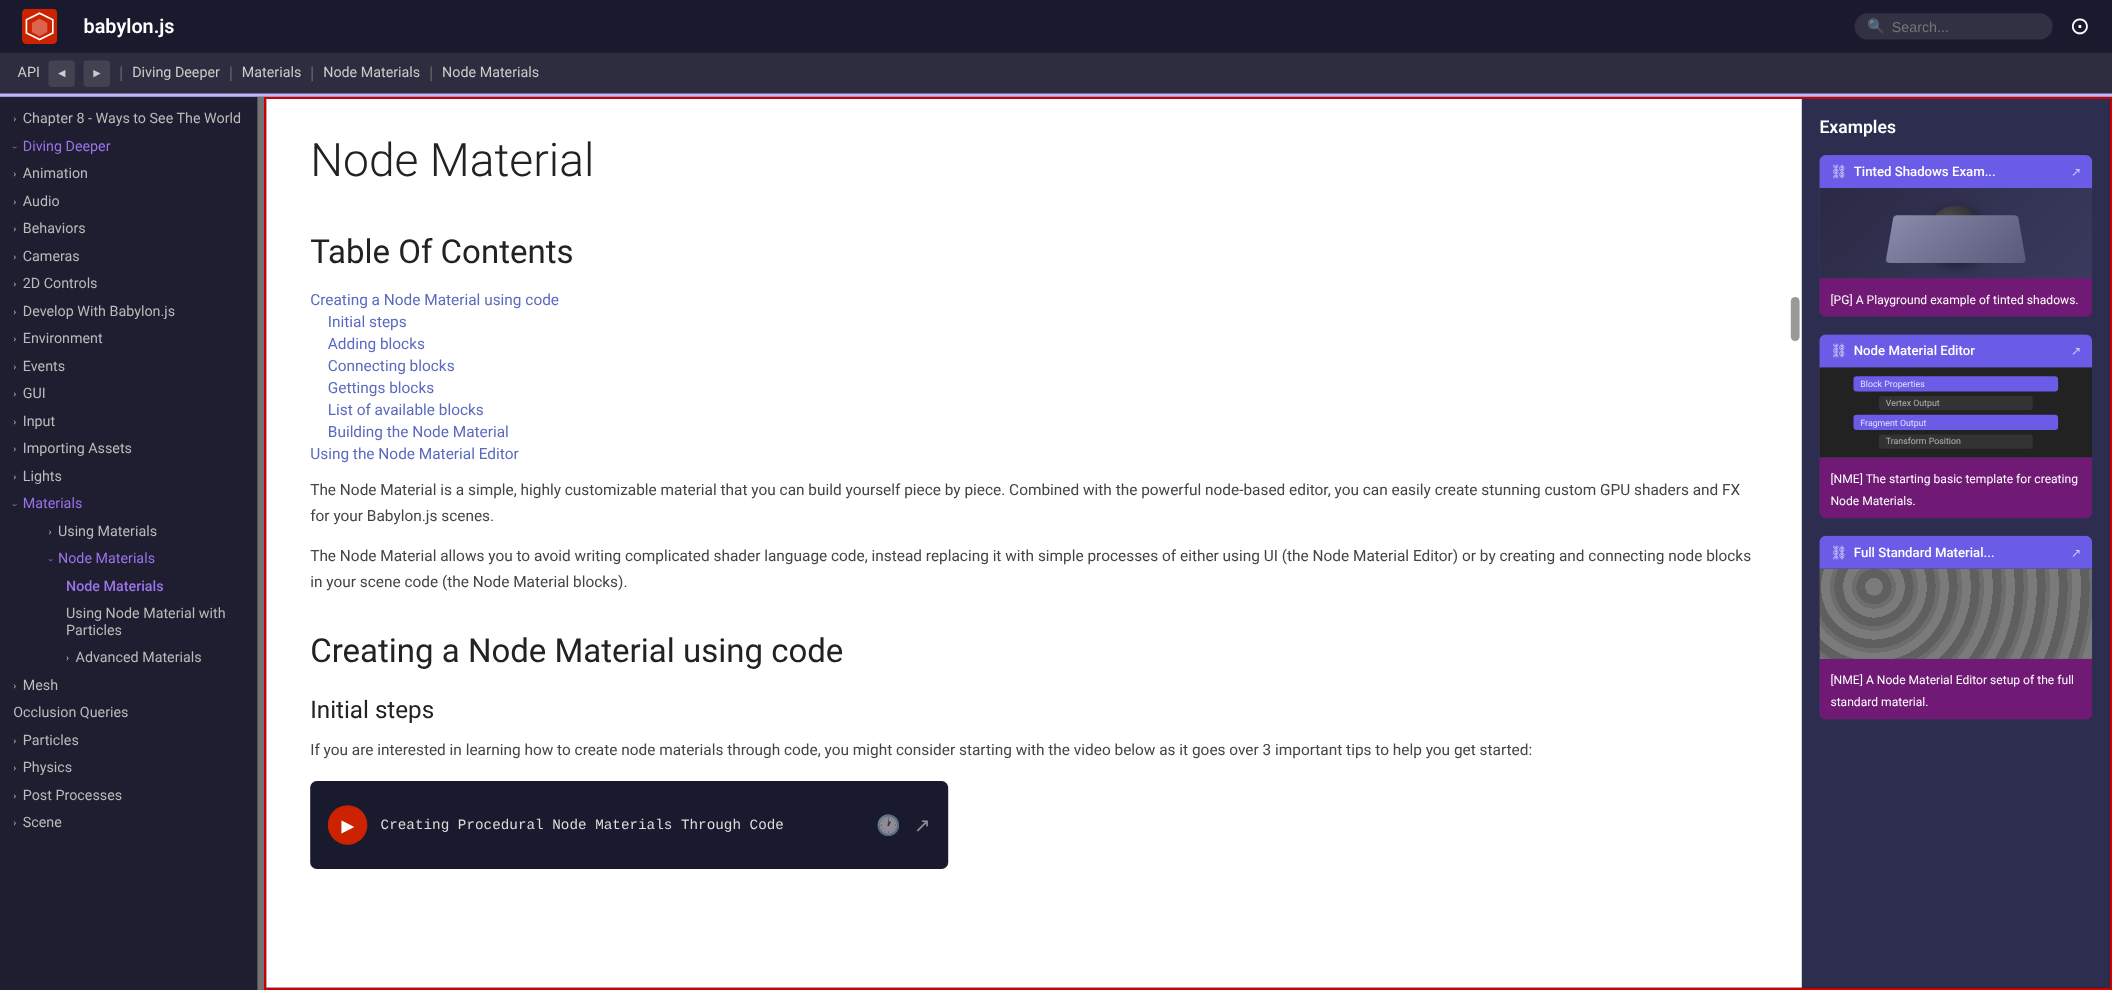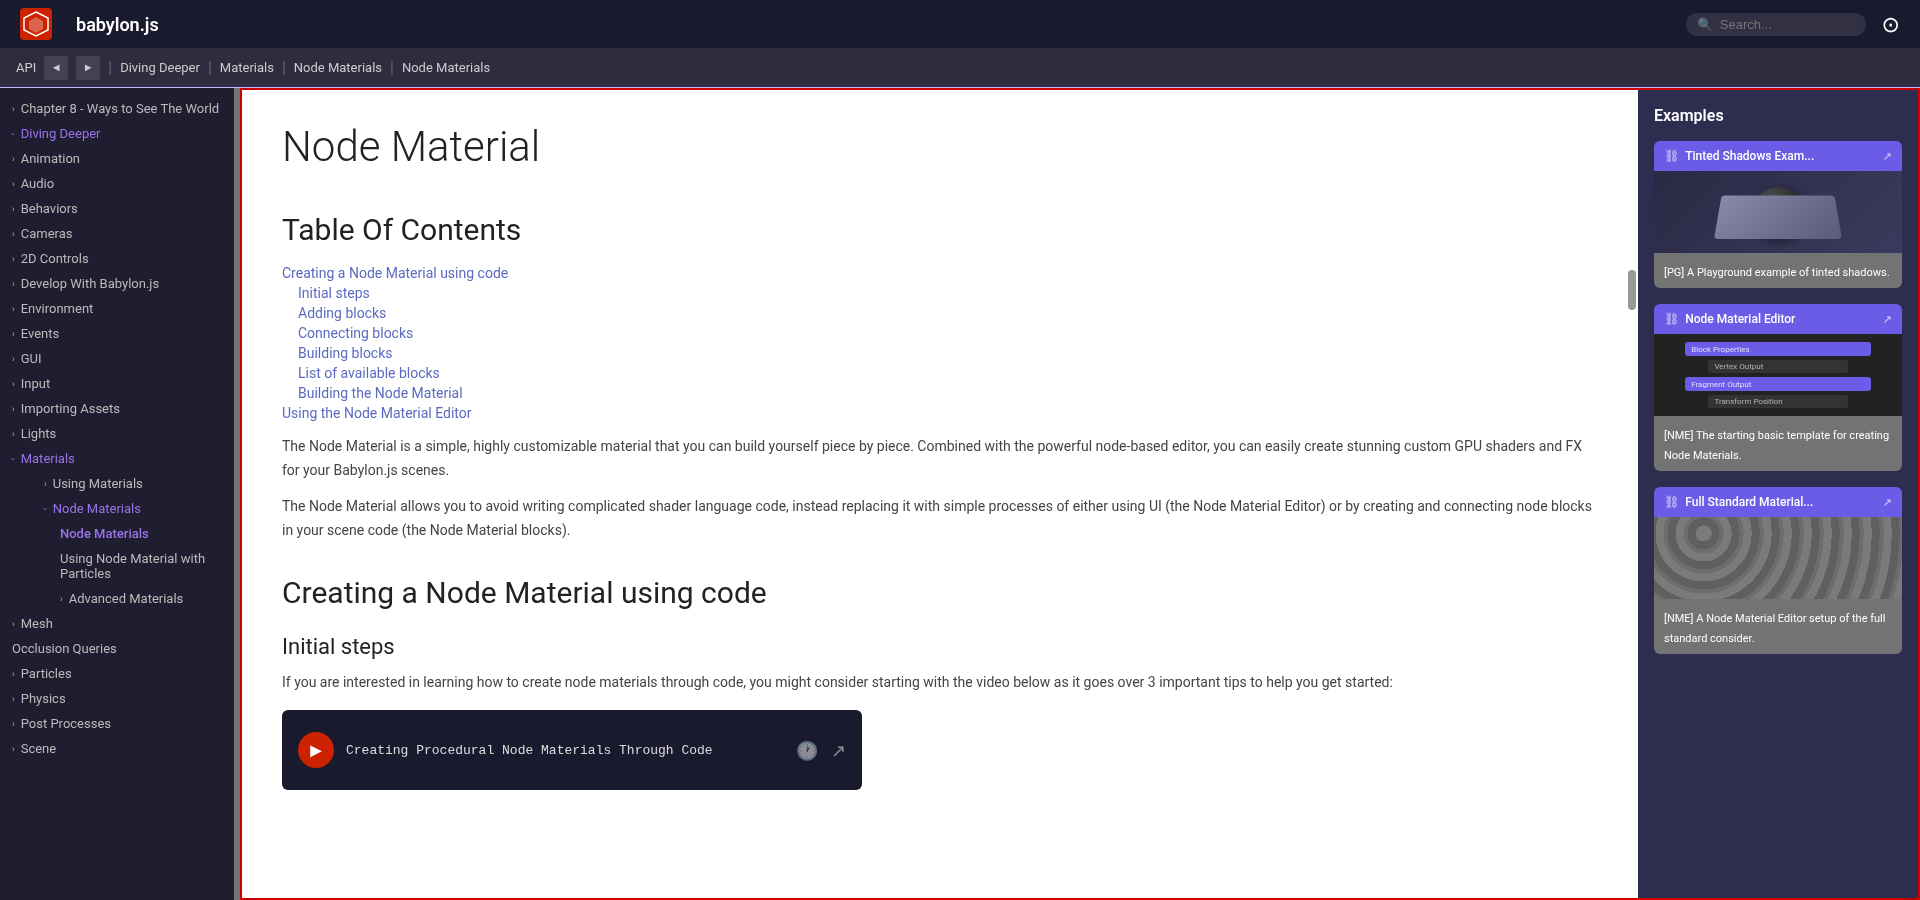--- a/index.html
+++ b/index.html
@@ -56,21 +56,21 @@
 
     
     .breadcrumb-bar {
       background: #2d2d3f;
       height: 40px;
       display: flex;
       align-items: center;
       padding: 0 16px;
       gap: 8px;
       flex-shrink: 0;
-      border-bottom: 1px solid #c4b5fd;
+      border-bottom: 3px solid #c4b5fd;
     }
     .breadcrumb-api {
       color: #ccc;
       font-size: 13px;
       cursor: pointer;
     }
     .breadcrumb-nav-btn {
       width: 24px;
       height: 24px;
       background: rgba(255,255,255,0.1);
@@ -324,21 +324,21 @@
       height: 20px;
       background: rgba(80, 130, 220, 0.6);
       border-radius: 50%;
       position: absolute;
       bottom: 32px;
       left: 50%;
       transform: translateX(-50%);
     }
 
     .example-caption {
-      background: #737373;
+      background: #701a75;
       padding: 8px 10px;
     }
     .example-caption-text {
       color: #fff;
       font-size: 11px;
       line-height: 1.4;
     }
 
     .thumb-nme {
       background: #222;
@@ -540,21 +540,21 @@
 
       <h1 class="page-title">Node Material</h1>
 
       <h2 class="section-title">Table Of Contents</h2>
 
       <div>
         <a class="toc-link">Creating a Node Material using code</a>
         <a class="toc-link indent">Initial steps</a>
         <a class="toc-link indent">Adding blocks</a>
         <a class="toc-link indent">Connecting blocks</a>
-        <a class="toc-link indent">Building blocks</a>
+        <a class="toc-link indent">Gettings blocks</a>
         <a class="toc-link indent">List of available blocks</a>
         <a class="toc-link indent">Building the Node Material</a>
         <a class="toc-link">Using the Node Material Editor</a>
       </div>
 
       <p class="body-text">The Node Material is a simple, highly customizable material that you can build yourself piece by piece. Combined with the powerful node-based editor, you can easily create stunning custom GPU shaders and FX for your Babylon.js scenes.</p>
       <p class="body-text">The Node Material allows you to avoid writing complicated shader language code, instead replacing it with simple processes of either using UI (the Node Material Editor) or by creating and connecting node blocks in your scene code (the Node Material blocks).</p>
 
       <h2 class="section-title">Creating a Node Material using code</h2>
 
@@ -631,20 +631,20 @@
             <span class="example-header-title">Full Standard Material...</span>
           </div>
           <span class="example-external-icon">↗</span>
         </div>
         <div class="example-thumbnail">
           <div class="thumb-full-standard">
             <div class="metal-texture"></div>
           </div>
         </div>
         <div class="example-caption">
-          <span class="example-caption-text">[NME] A Node Material Editor setup of the full standard consider.</span>
+          <span class="example-caption-text">[NME] A Node Material Editor setup of the full standard material.</span>
         </div>
       </div>
     </aside>
 
   </div>
 
 </div>
 
 </body></html>

